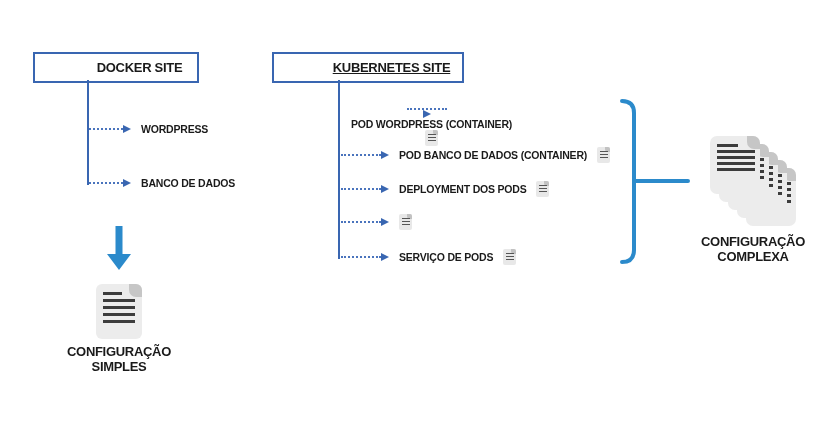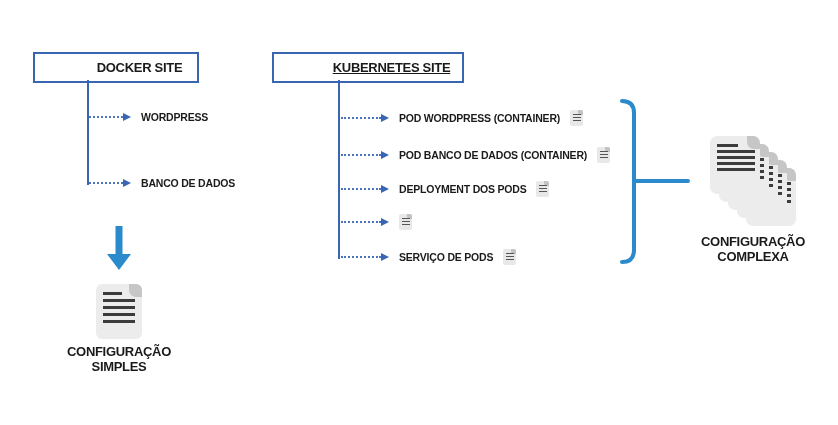--- a/index.html
+++ b/index.html
@@ -81,21 +81,21 @@
 </head>
 <body>
 
 <div class="canvas">
 
   <div class="site-box box-docker">
     <span>DOCKER SITE</span>
   </div>
   <div class="trunk trunk-docker"></div>
 
-  <div class="row" style="left:89px;top:107px;justify-content:space-between;">
+  <div class="row" style="left:89px;top:119px;justify-content:space-between;">
     <span class="dotline dot-docker"></span>
     <span class="arrhead"></span>
     <span class="row-label">WORDPRESS</span>
   </div>
   <div class="row" style="left:89px;top:173px;">
     <span class="dotline dot-docker"></span>
     <span class="arrhead"></span>
     <span class="row-label">BANCO DE DADOS</span>
   </div>
 
@@ -120,21 +120,21 @@
   <div class="result-label label-simple">
     <span style="display:block">CONFIGURAÇÃO</span>
     <span style="display:block">SIMPLES</span>
   </div>
 
   <div class="site-box box-k8s">
     <span>KUBERNETES SITE</span>
   </div>
   <div class="trunk trunk-k8s"></div>
 
-  <div class="row" style="left:341px;top:108px;">
+  <div class="row" style="left:341px;top:108px;flex-direction:column;">
     <span class="dotline dot-k8s"></span>
     <span class="arrhead"></span>
     <span class="row-label">POD WORDPRESS (CONTAINER)</span>
     <span class="minidoc">
         <span class="fold"></span>
         <i></i>
         <i></i>
         <i></i>
       </span>
   </div>

